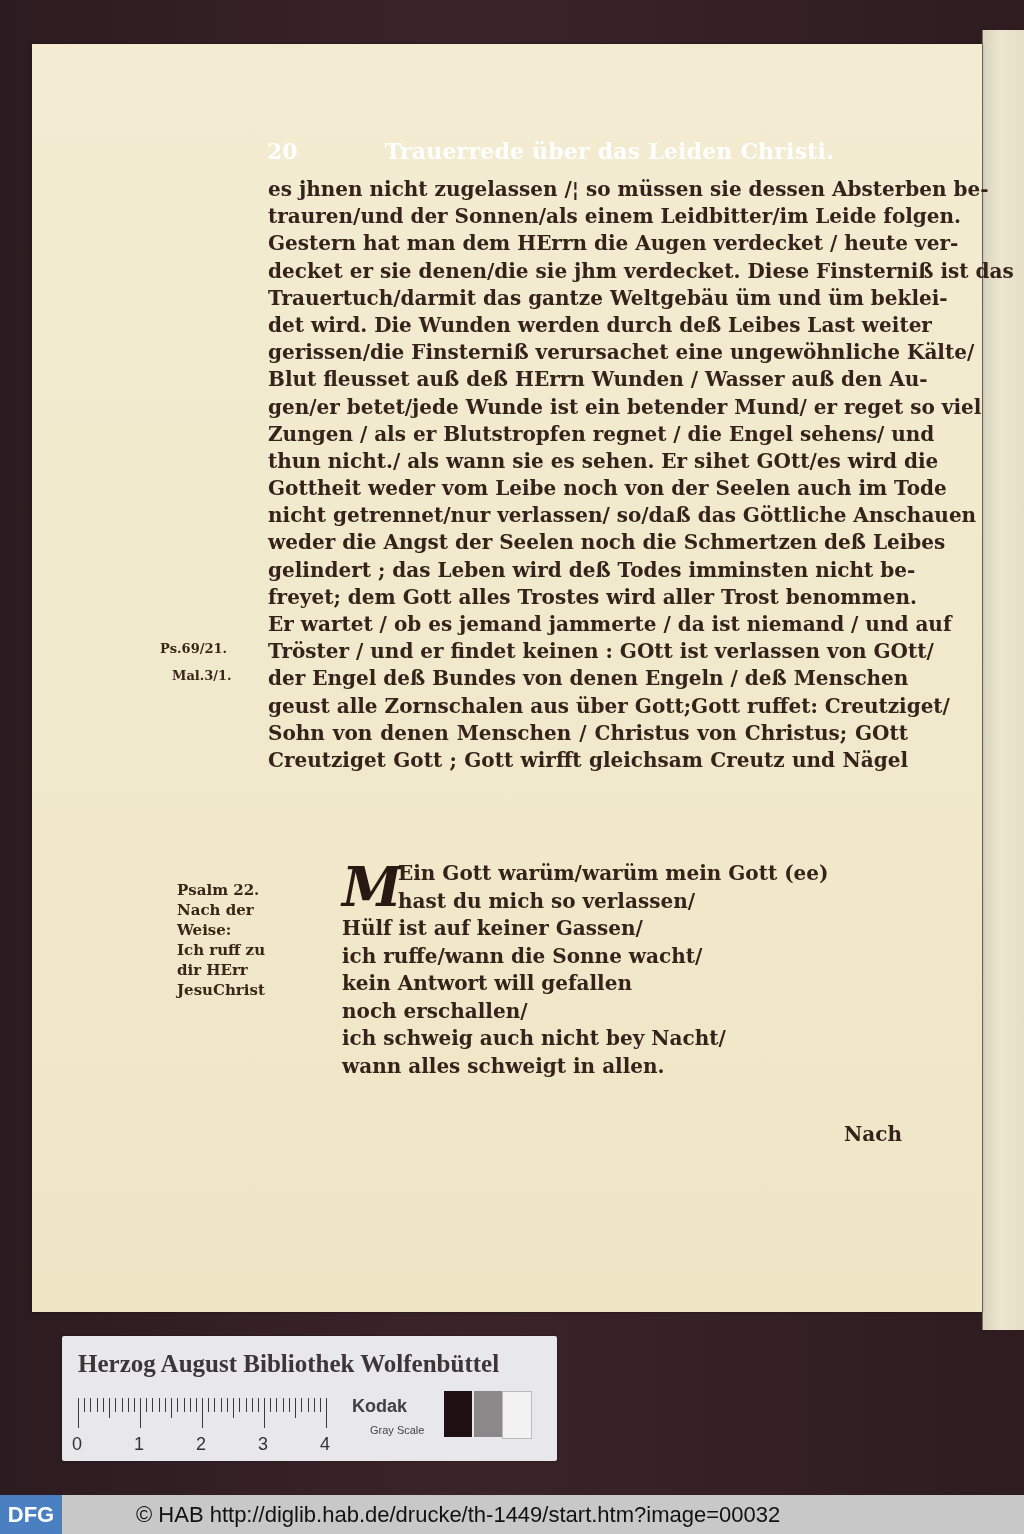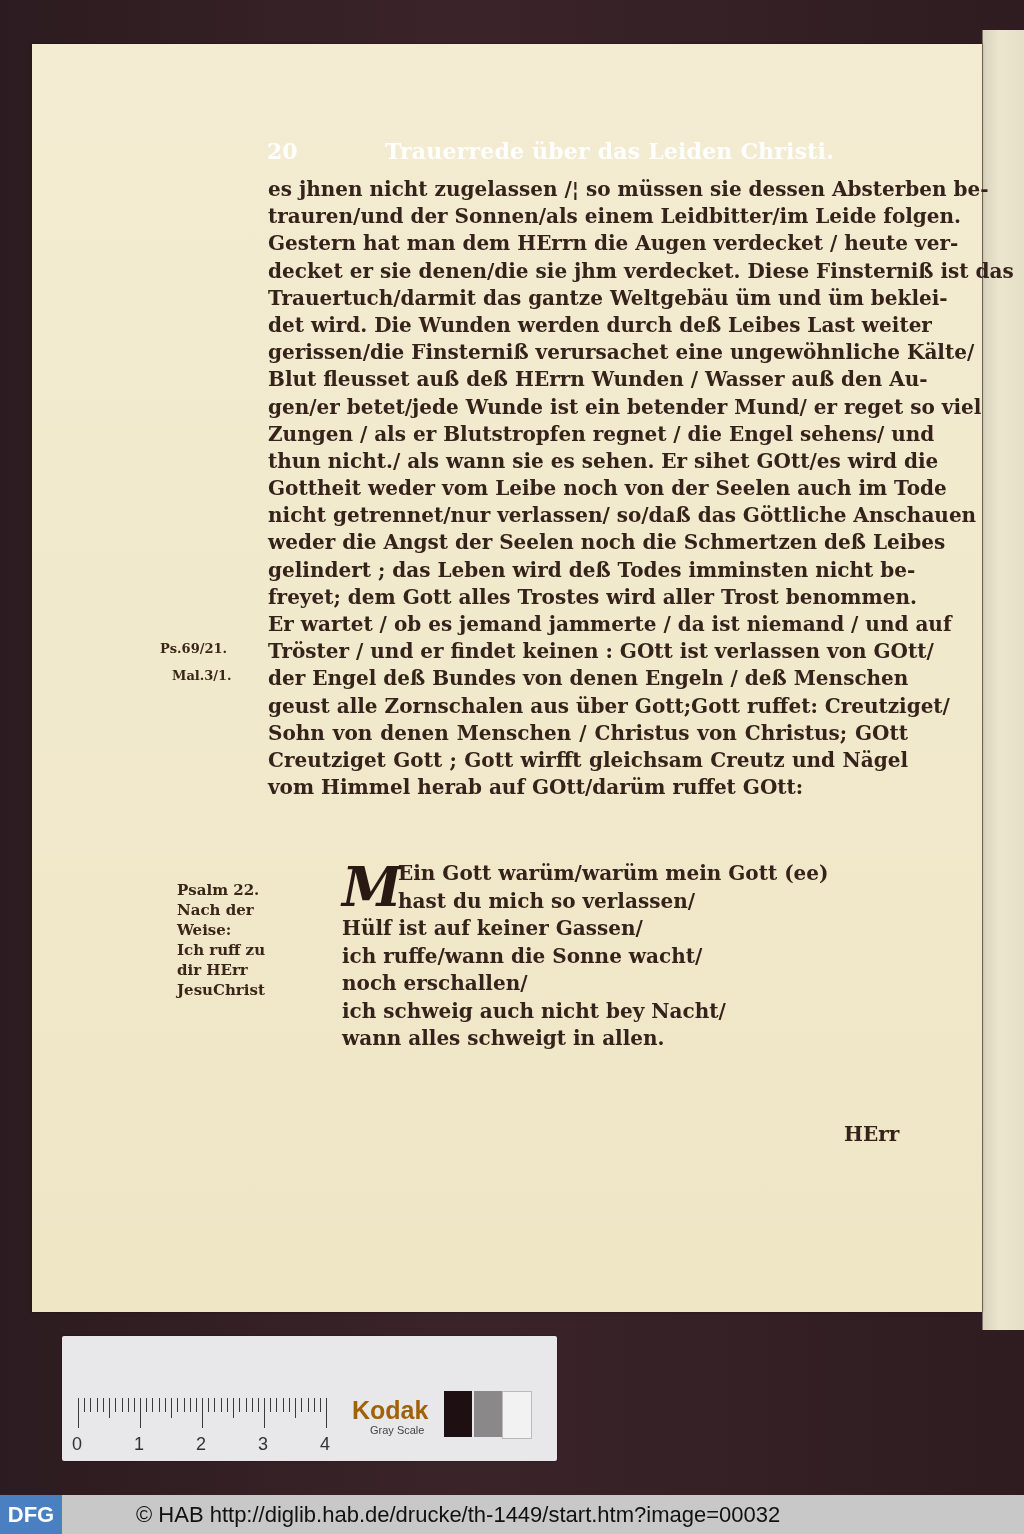--- a/index.html
+++ b/index.html
@@ -65,21 +65,21 @@
       font-weight: bold; font-size: 25px; color: #3d3537; white-space: nowrap;
     }
     .ruler { position: absolute; left: 16px; top: 62px; width: 260px; height: 34px; }
     .ruler .tick { position: absolute; top: 0; width: 1px; background: #3a3a3a; }
     .ruler-labels { position: absolute; left: 10px; top: 98px; width: 280px; height: 22px; }
     .ruler-labels span {
       position: absolute; top: 0; font-family: "Liberation Sans", sans-serif; font-size: 18px; color: #333;
     }
     .kodak {
       position: absolute; left: 290px; top: 60px; font-family: "Liberation Sans", sans-serif;
-      font-weight: bold; font-size: 25px; color: #a16207;
+      font-weight: bold; font-size: 18px; color: #404040;
     }
     .kodak-sub {
       position: absolute; left: 308px; top: 88px; font-family: "Liberation Sans", sans-serif;
       font-size: 11px; color: #444;
     }
     .swatch { position: absolute; top: 55px; width: 28px; height: 46px; }
     .footer-bar {
       position: absolute; left: 0; top: 1495px; width: 1024px; height: 53px;
       background: #c8c8c8;
     }
@@ -122,49 +122,50 @@
   <div class="line">nicht getrennet/nur verlassen/ so/daß das Göttliche Anschauen</div>
   <div class="line">weder die Angst der Seelen noch die Schmertzen deß Leibes</div>
   <div class="line">gelindert ; das Leben wird deß Todes imminsten nicht be-</div>
   <div class="line">freyet; dem Gott alles Trostes wird aller Trost benommen.</div>
   <div class="line">Er wartet / ob es jemand jammerte / da ist niemand / und auf</div>
   <div class="line">Tröster / und er findet keinen : GOtt ist verlassen von GOtt/</div>
   <div class="line">der Engel deß Bundes von denen Engeln / deß Menschen</div>
   <div class="line">geust alle Zornschalen aus über Gott;Gott ruffet: Creutziget/</div>
   <div class="line">Sohn von denen Menschen / Christus von Christus; GOtt</div>
   <div class="line">Creutziget Gott ; Gott wirfft gleichsam Creutz und Nägel</div>
-  <div class="line last">vom Himmel herab auf GOtt/darüm ruffet GOtt:</div>
 </div>
 
 <div class="margin-note" style="left:160px; top:641px;">Ps.69/21.</div>
 <div class="margin-note" style="left:172px; top:668px;">Mal.3/1.</div>
 
 <div class="drop-cap">M</div>
 <div class="verse">
   <div class="vline indent">Ein Gott warüm/warüm mein Gott (ee)</div>
   <div class="vline indent">hast du mich so verlassen/</div>
   <div class="vline">Hülf ist auf keiner Gassen/</div>
   <div class="vline">ich ruffe/wann die Sonne wacht/</div>
+  <div class="vline">kein Antwort will gefallen</div>
   <div class="vline">noch erschallen/</div>
   <div class="vline">ich schweig auch nicht bey Nacht/</div>
   <div class="vline">wann alles schweigt in allen.</div>
 </div>
 
 <div class="psalm-note">
   <div>Psalm 22.</div>
   <div>Nach der</div>
   <div>Weise:</div>
   <div>Ich ruff zu</div>
   <div>dir HErr</div>
   <div>JesuChrist</div>
 </div>
 
-<div class="catchword">HErr</div>
+<div class="catchword">Nach</div>
 
 <div class="target">
+  <div class="lib-name">Herzog August Bibliothek Wolfenbüttel</div>
   <div class="ruler">
     <div class="tick" style="left:0px;height:30px"></div>
     <div class="tick" style="left:6px;height:14px"></div>
     <div class="tick" style="left:12px;height:14px"></div>
     <div class="tick" style="left:19px;height:14px"></div>
     <div class="tick" style="left:25px;height:14px"></div>
     <div class="tick" style="left:31px;height:20px"></div>
     <div class="tick" style="left:37px;height:14px"></div>
     <div class="tick" style="left:44px;height:14px"></div>
     <div class="tick" style="left:50px;height:14px"></div>

